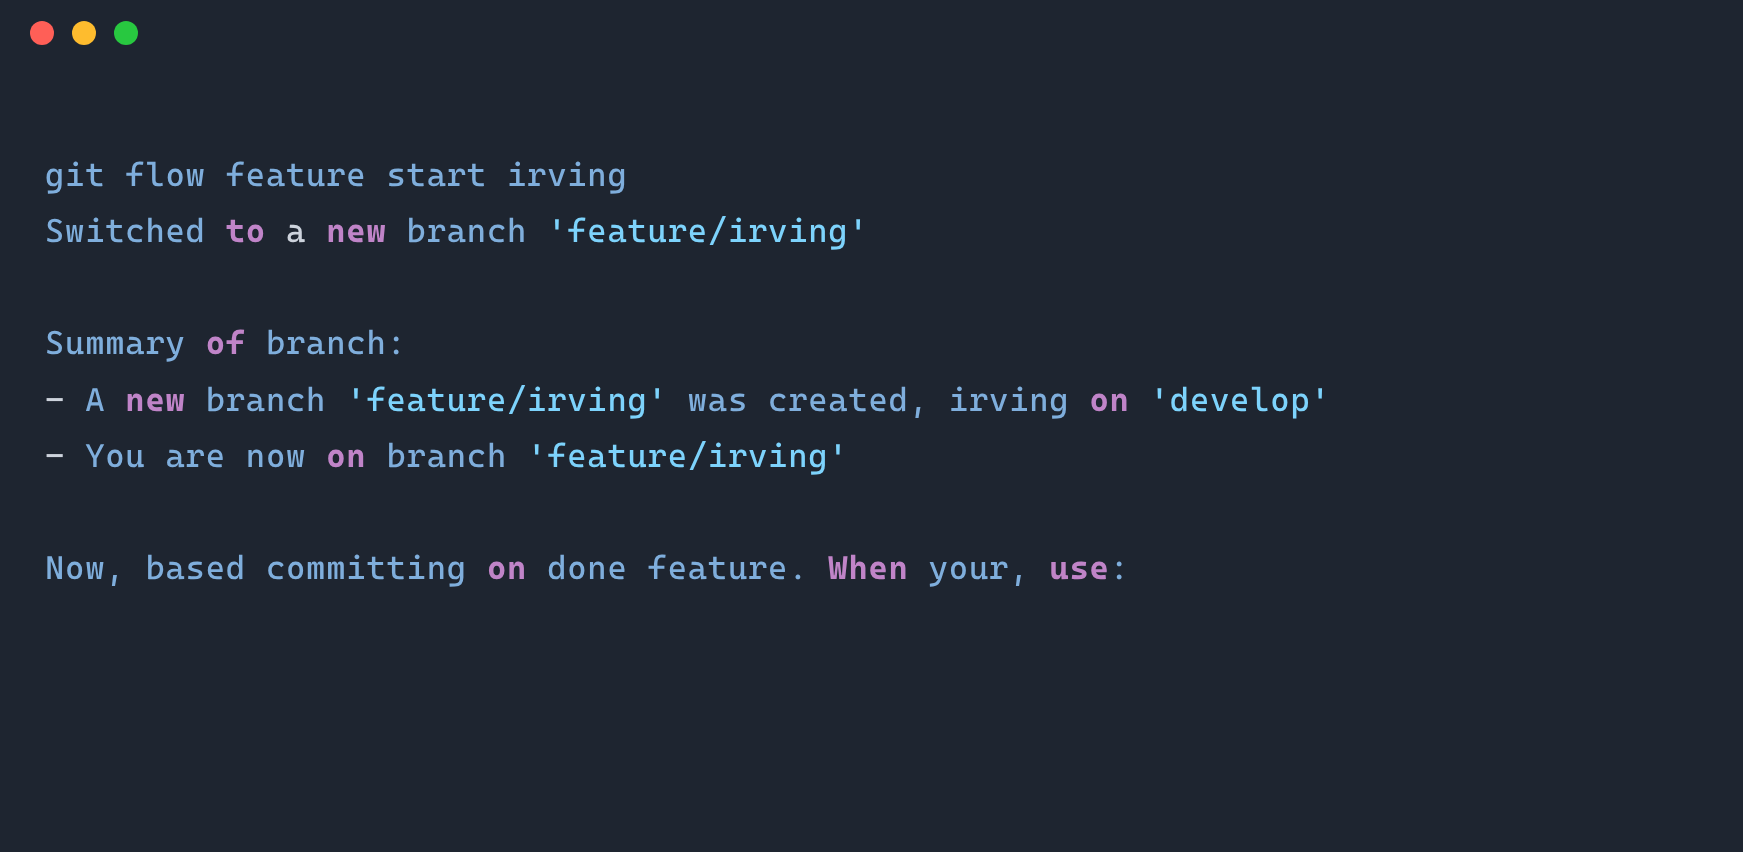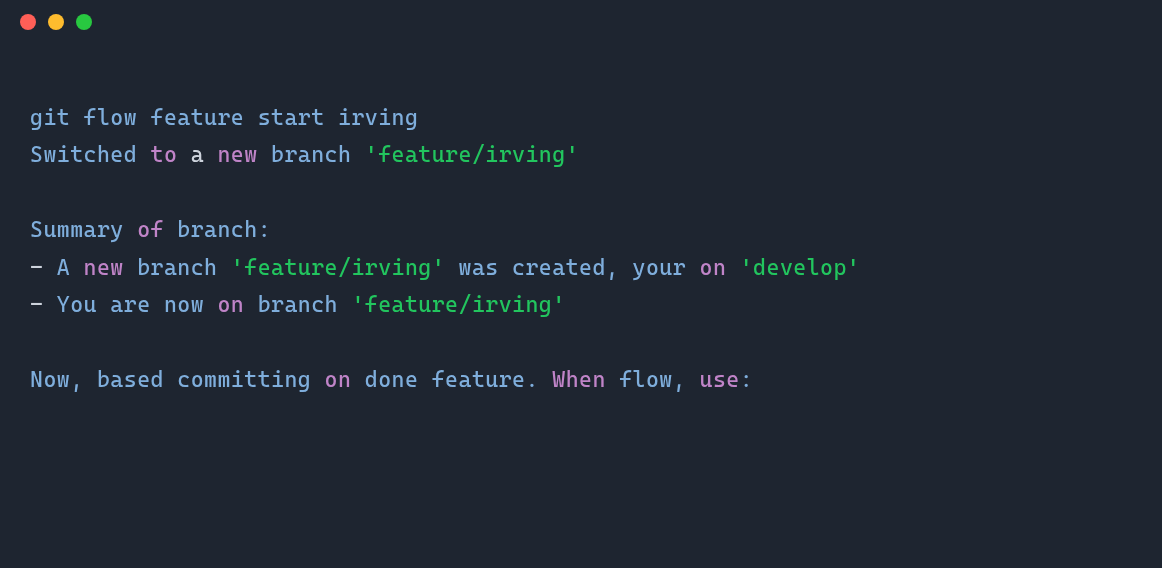--- a/index.html
+++ b/index.html
@@ -34,38 +34,38 @@
     .dot.yellow { background: #febc2e; }
     .dot.green { background: #28c840; }
     .terminal {
       padding: 55px 30px 20px 30px;
     }
     .line {
       white-space: pre;
       letter-spacing: 0.5px;
     }
     .c-blue   { color: #7faedc; text-align: right; }
-    .c-purple { color: #c084c8; }
+    .c-purple { color: #c084c8; font-weight: bold; }
     .c-white  { color: #cdd3dc; }
-    .c-yellow { color: #22c55e; }
+    .c-yellow { color: #7dd3fc; }
     .blank { height: 1.7em; }
   </style>
 </head>
 <body>
 
 <div class="window">
   <div class="titlebar">
     <div class="dot red"></div>
     <div class="dot yellow"></div>
     <div class="dot green"></div>
   </div>
   <div class="terminal" id="terminal">
       <div class="line"><span class="c-blue">git flow feature start irving</span></div>
       <div class="line"><span class="c-blue">Switched </span><span class="c-purple">to</span><span class="c-white"> a </span><span class="c-purple">new</span><span class="c-blue"> branch </span><span class="c-yellow">'feature/irving'</span></div>
       <div class="line blank">&nbsp;</div>
       <div class="line"><span class="c-blue">Summary </span><span class="c-purple">of</span><span class="c-blue"> branch:</span></div>
-      <div class="line"><span class="c-white">- </span><span class="c-blue">A </span><span class="c-purple">new</span><span class="c-blue"> branch </span><span class="c-yellow">'feature/irving'</span><span class="c-blue"> was created, your </span><span class="c-purple">on</span><span class="c-white"> </span><span class="c-yellow">'develop'</span></div>
+      <div class="line"><span class="c-white">- </span><span class="c-blue">A </span><span class="c-purple">new</span><span class="c-blue"> branch </span><span class="c-yellow">'feature/irving'</span><span class="c-blue"> was created, irving </span><span class="c-purple">on</span><span class="c-white"> </span><span class="c-yellow">'develop'</span></div>
       <div class="line"><span class="c-white">- </span><span class="c-blue">You are now </span><span class="c-purple">on</span><span class="c-blue"> branch </span><span class="c-yellow">'feature/irving'</span></div>
       <div class="line blank">&nbsp;</div>
-      <div class="line"><span class="c-blue">Now, based committing </span><span class="c-purple">on</span><span class="c-blue"> done feature. </span><span class="c-purple">When</span><span class="c-blue"> flow, </span><span class="c-purple">use</span><span class="c-blue">:</span></div>
+      <div class="line"><span class="c-blue">Now, based committing </span><span class="c-purple">on</span><span class="c-blue"> done feature. </span><span class="c-purple">When</span><span class="c-blue"> your, </span><span class="c-purple">use</span><span class="c-blue">:</span></div>
       <div class="line blank">&nbsp;</div>
     </div>
 </div>
 
 </body></html>

